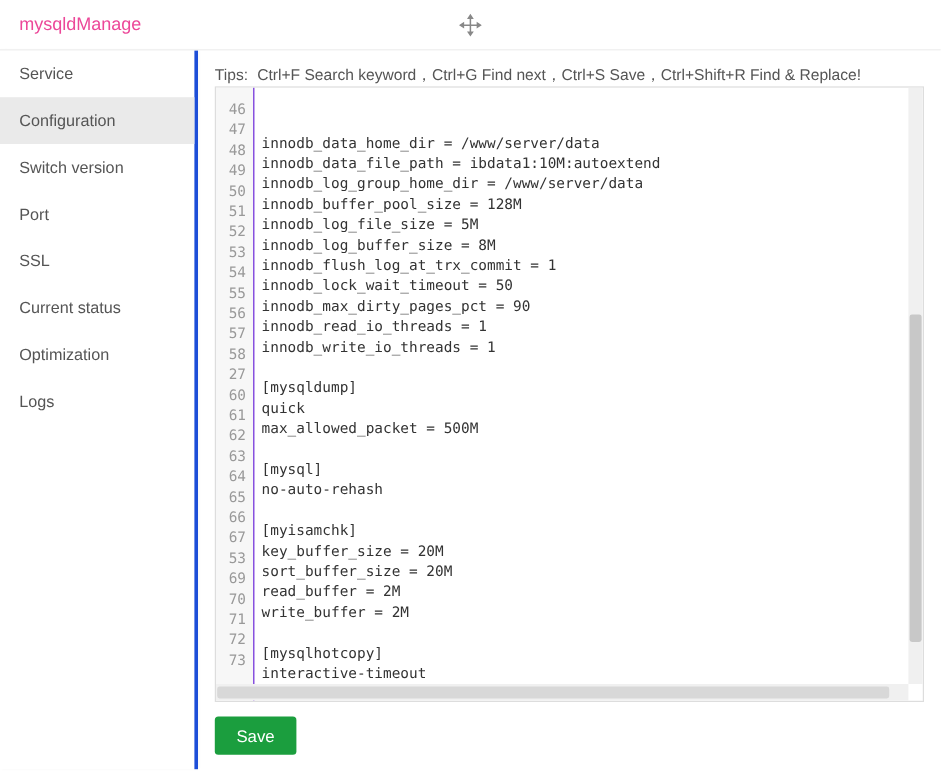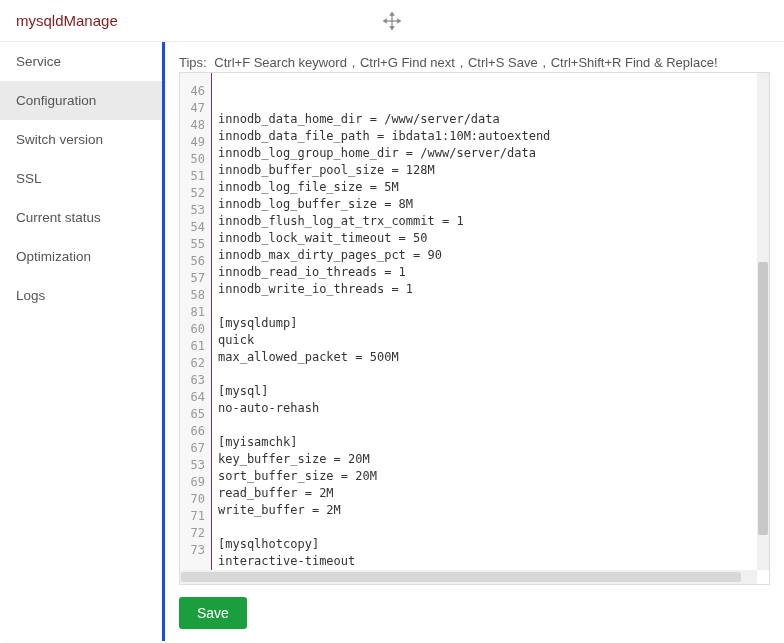--- a/index.html
+++ b/index.html
@@ -14,21 +14,21 @@
       position: relative;
     }
     .header {
       padding: 12px 16px;
       border-bottom: 1px solid #eee;
       display: flex;
       align-items: center;
       position: relative;
     }
     .header-title {
-      color: #7f1d1d;
+      color: #ec4899;
       font-size: 15px;
     }
     .move-icon {
       position: absolute;
       left: 50%;
       top: 50%;
       transform: translate(-50%, -50%);
       width: 20px;
       height: 20px;
       color: #888;
@@ -159,20 +159,21 @@
       <line x1="5" y1="12" x2="19" y2="12"></line>
     </svg>
   </span>
 </div>
 
 <div class="main">
   <div class="sidebar" id="sidebar">
       <div class="sidebar-item">Service</div>
       <div class="sidebar-item active">Configuration</div>
       <div class="sidebar-item">Switch version</div>
+      <div class="sidebar-item">Port</div>
       <div class="sidebar-item">SSL</div>
       <div class="sidebar-item">Current status</div>
       <div class="sidebar-item">Optimization</div>
       <div class="sidebar-item">Logs</div>
     </div>
 
   <div class="content">
     <div class="tips">
       <span class="tips-label">Tips:</span>
       <span>Ctrl+F Search keyword，Ctrl+G Find next，Ctrl+S Save，Ctrl+Shift+R Find &amp; Replace!</span>
@@ -187,21 +188,21 @@
           <span class="gutter-line">49</span>
           <span class="gutter-line">50</span>
           <span class="gutter-line">51</span>
           <span class="gutter-line">52</span>
           <span class="gutter-line">53</span>
           <span class="gutter-line">54</span>
           <span class="gutter-line">55</span>
           <span class="gutter-line">56</span>
           <span class="gutter-line">57</span>
           <span class="gutter-line">58</span>
-          <span class="gutter-line">81</span>
+          <span class="gutter-line">27</span>
           <span class="gutter-line">60</span>
           <span class="gutter-line">61</span>
           <span class="gutter-line">62</span>
           <span class="gutter-line">63</span>
           <span class="gutter-line">64</span>
           <span class="gutter-line">65</span>
           <span class="gutter-line">66</span>
           <span class="gutter-line">67</span>
           <span class="gutter-line">53</span>
           <span class="gutter-line">69</span>

